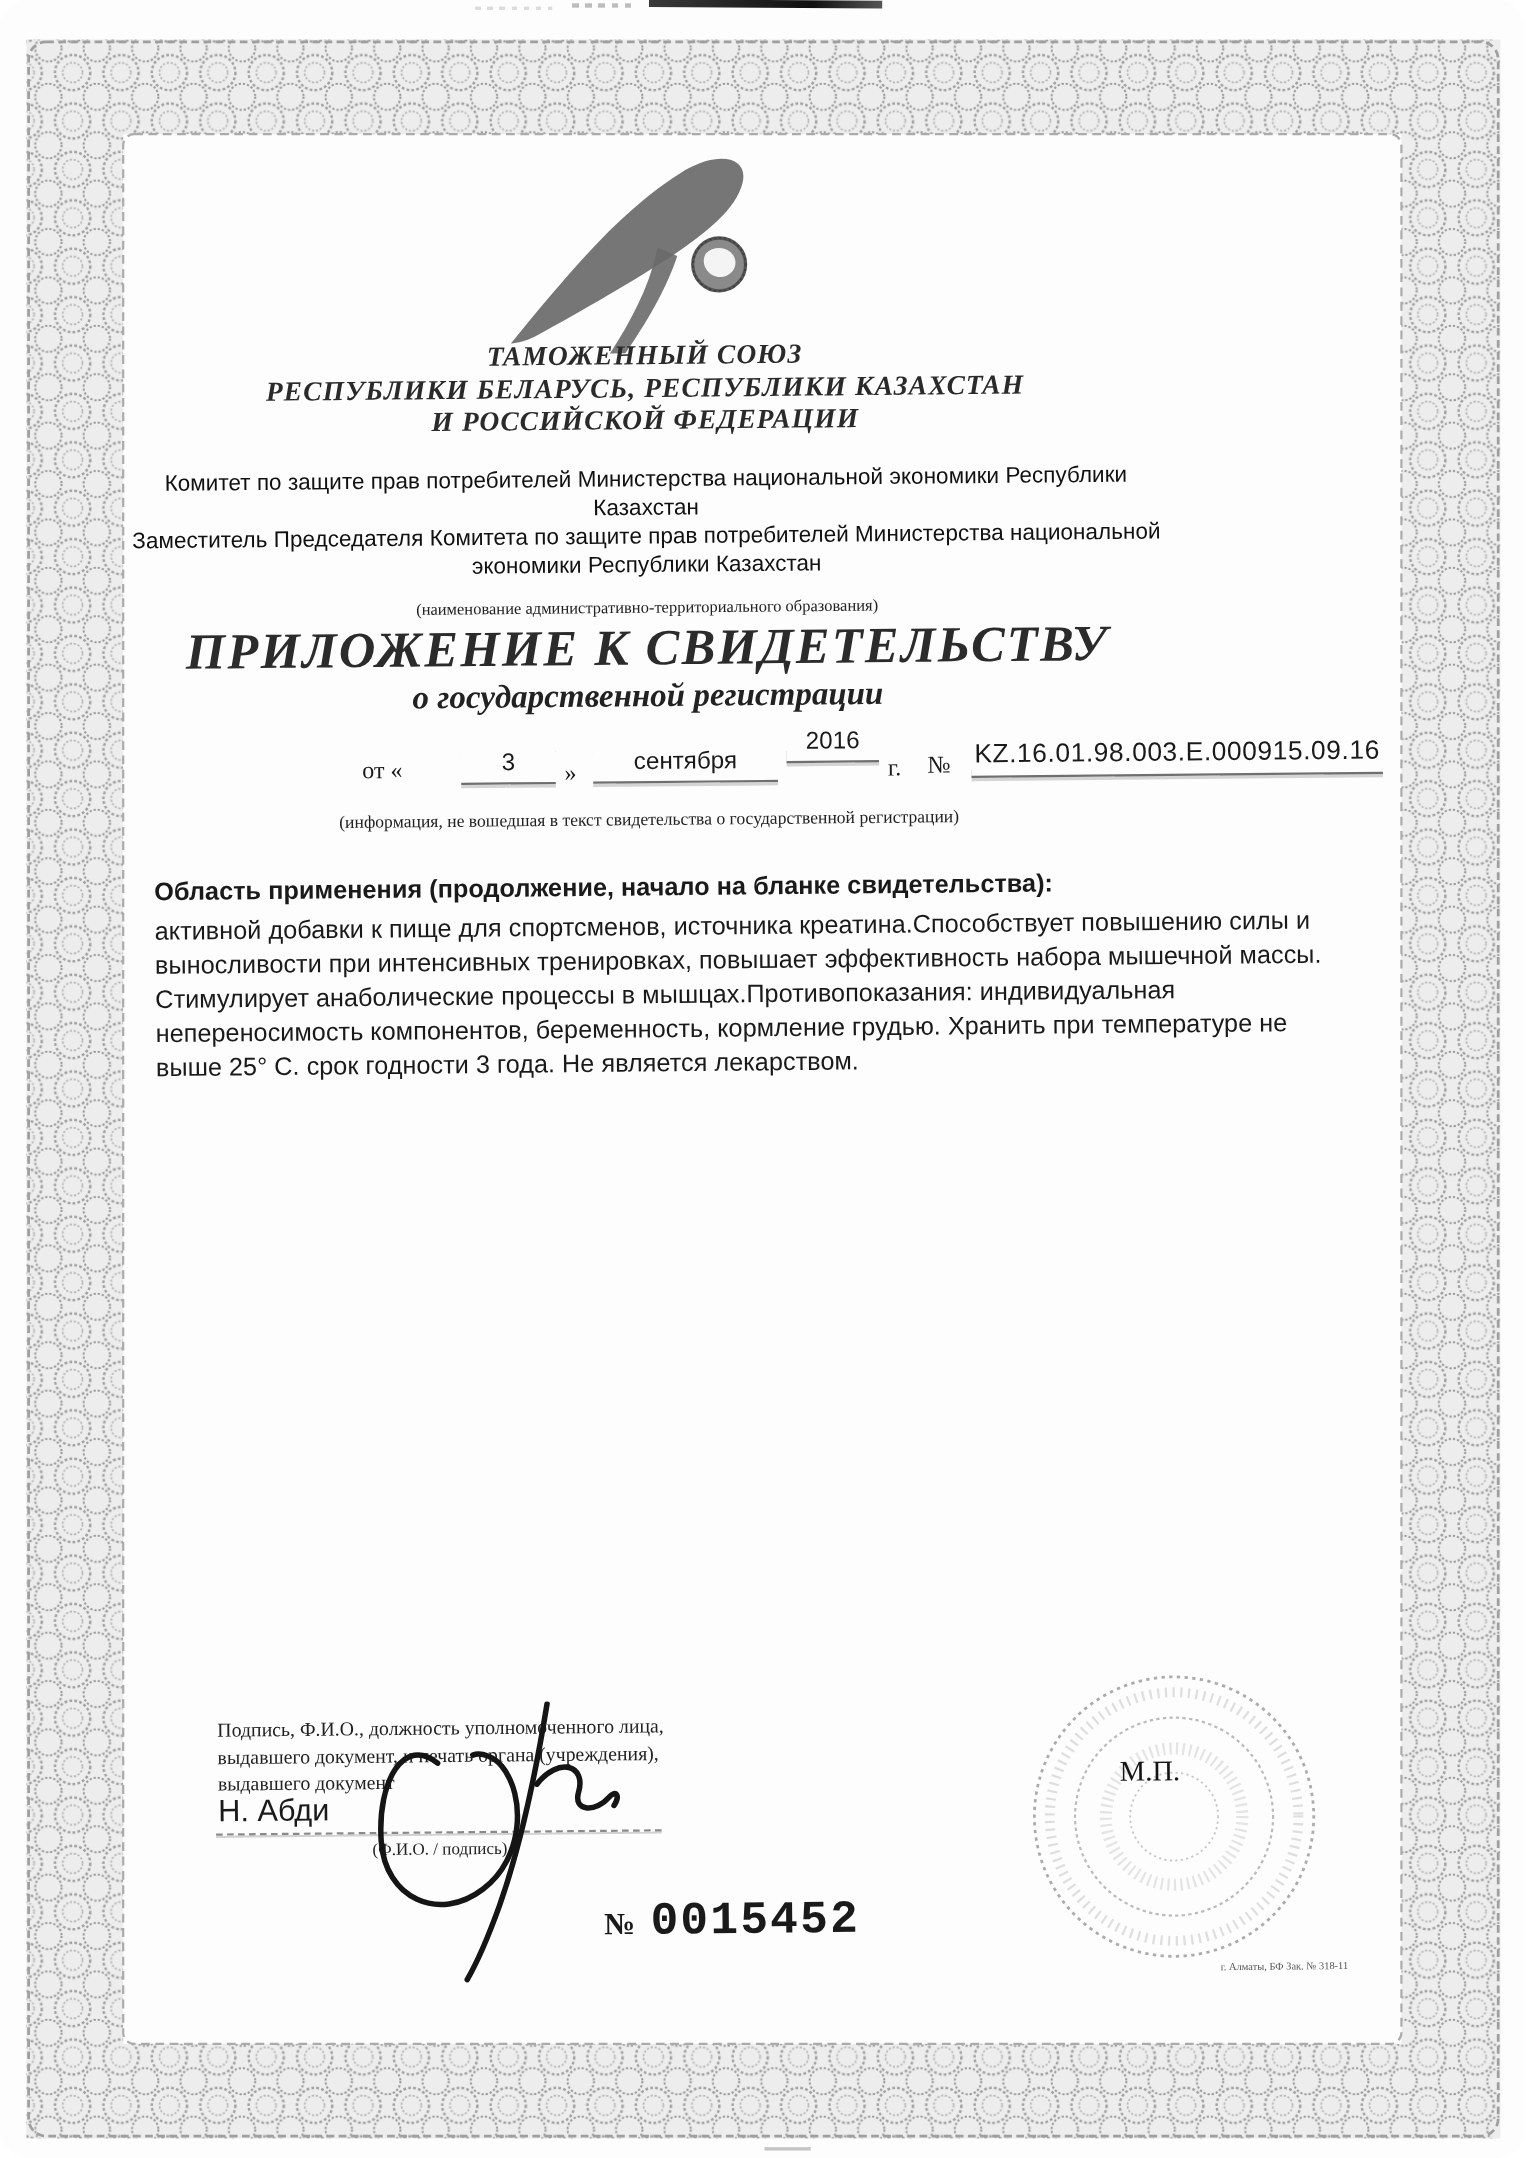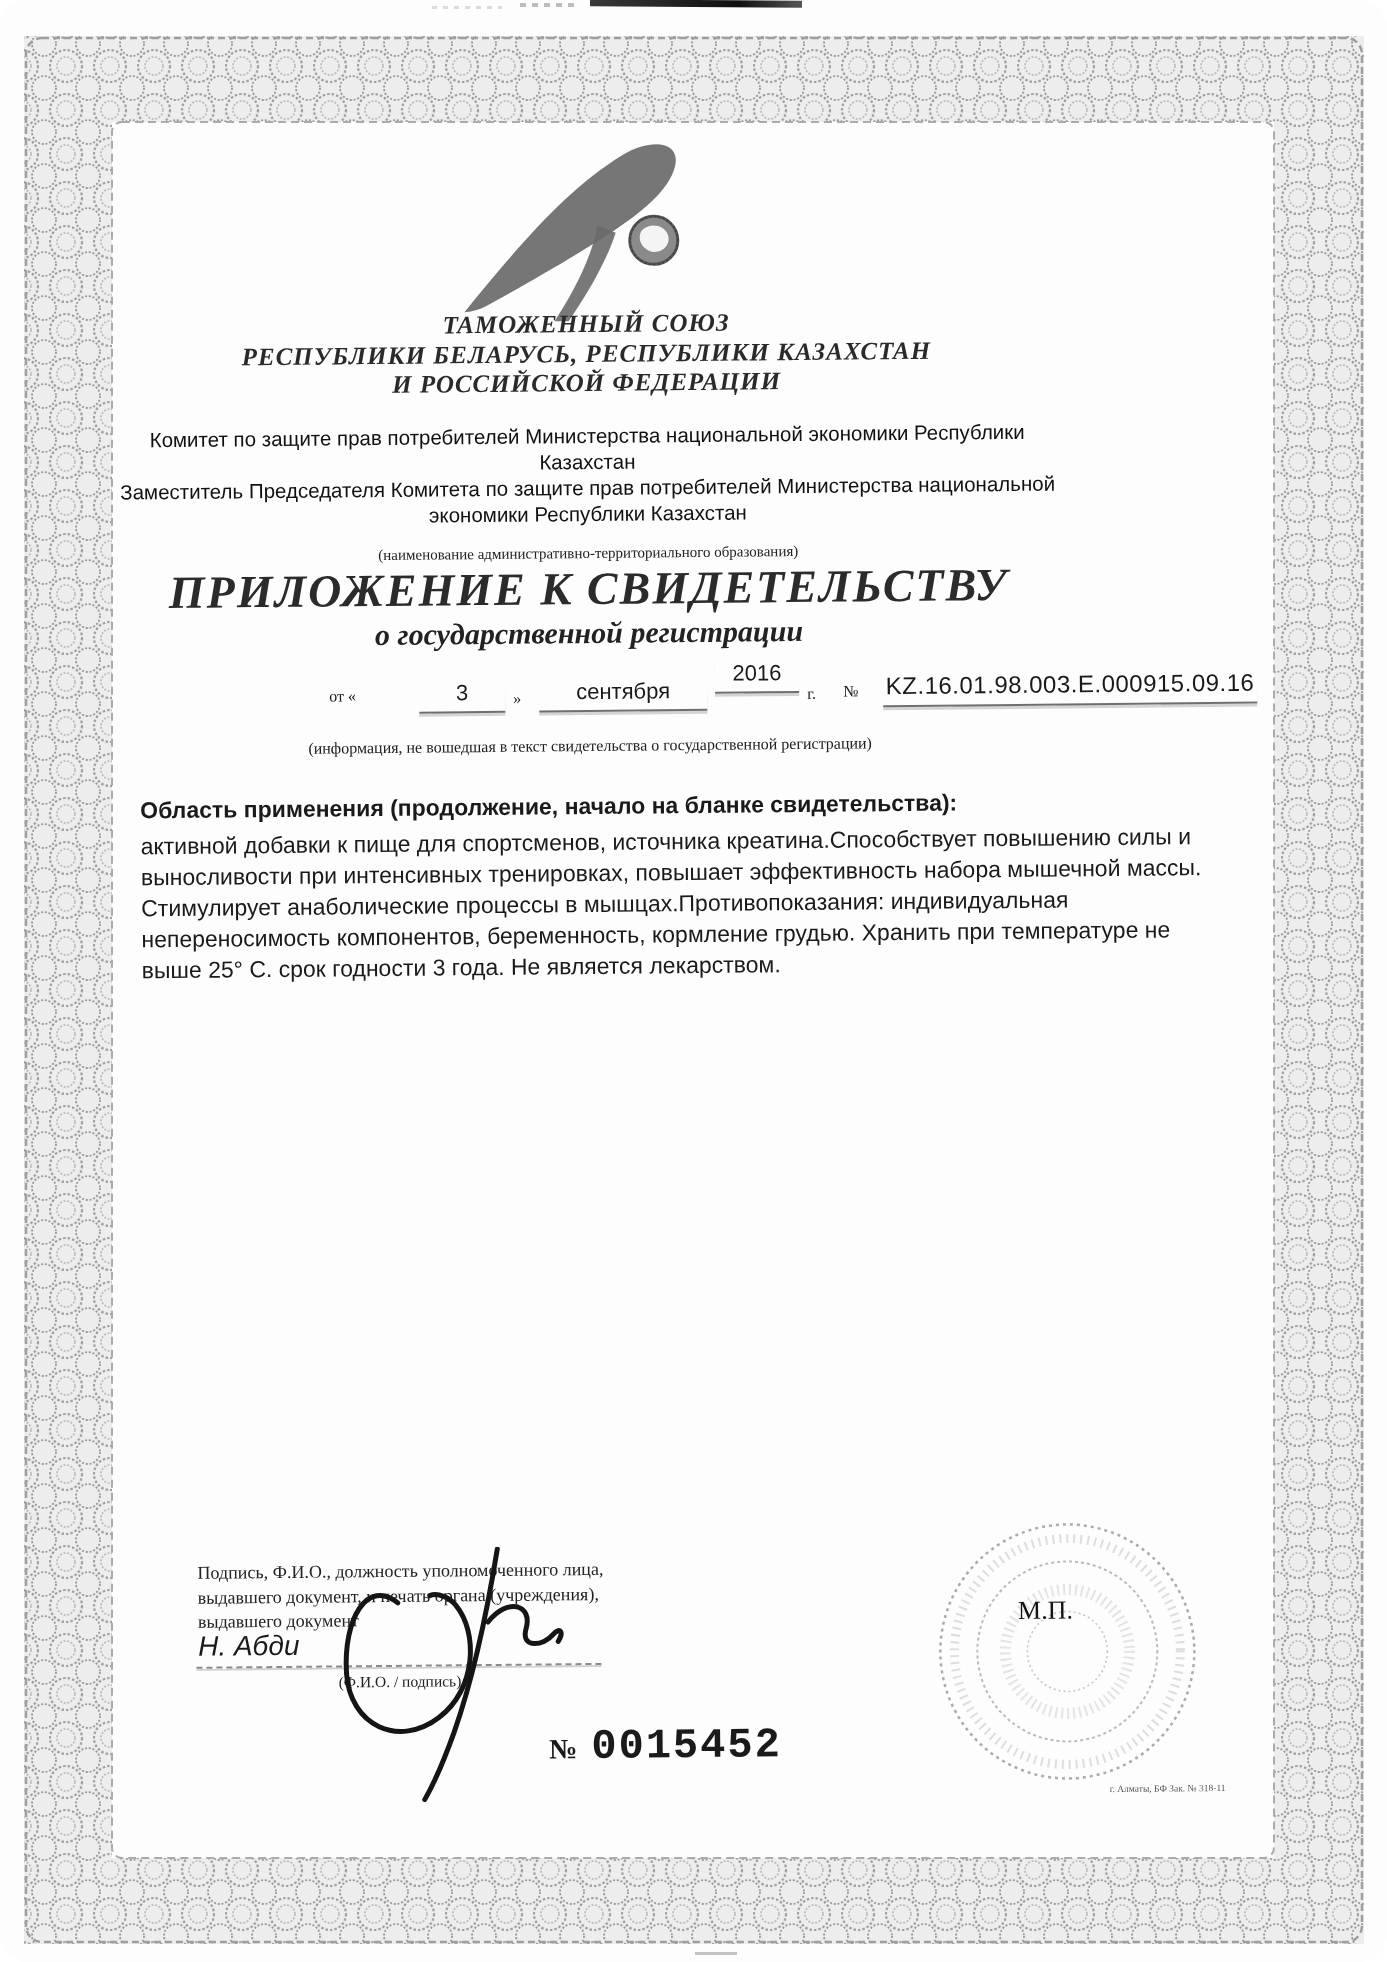--- a/index.html
+++ b/index.html
@@ -9,21 +9,21 @@
   .content{position:absolute;left:0;top:0;width:1387px;height:1962px;transform:rotate(-0.55deg);transform-origin:50% 40%;}
   .abs{position:absolute;}
   .center-col{position:absolute;left:8px;width:1165px;text-align:center;}
   
   .org-line{font-style:italic;font-weight:700;font-size:25px;line-height:29.5px;letter-spacing:1px;color:#2a2a2a;}
   .auth-line{font-family:"Liberation Sans", sans-serif;font-size:20.5px;line-height:26px;color:#111;white-space:nowrap;}
   .auth-caption{font-size:15px;color:#222;}
   .doc-title{font-style:italic;font-weight:700;font-size:46px;line-height:52px;letter-spacing:2px;color:#2b2b2b;}
   .doc-subtitle{font-style:italic;font-weight:700;font-size:30px;line-height:36px;color:#222;}
   
-  .dl-label{font-size:16px;}
+  .dl-label{font-size:22px;}
   .fill-cell{border-bottom:2px solid #6f6f6f;box-shadow:0 3px 0 rgba(120,120,120,.30);
              text-align:center;font-family:"Liberation Sans", sans-serif;font-size:22px;padding-bottom:5px;}
   .dl-number{font-size:24px;letter-spacing:.5px;}
   .info-caption{font-size:16px;color:#222;}
   
   .body-heading{font-family:"Liberation Sans", sans-serif;font-weight:700;font-size:23px;white-space:nowrap;}
   .body-line{font-family:"Liberation Sans", sans-serif;font-size:23px;line-height:31px;white-space:nowrap;}
   
   .sig-caption{font-size:18px;line-height:24.5px;white-space:nowrap;color:#222;}
   .sig-name{font-family:"Liberation Sans", sans-serif;font-size:28px;}
@@ -116,21 +116,21 @@
       <div class="body-line">Стимулирует анаболические процессы в мышцах.Противопоказания: индивидуальная</div>
       <div class="body-line">непереносимость компонентов, беременность, кормление грудью. Хранить при температуре не</div>
       <div class="body-line">выше 25° С. срок годности 3 года. Не является лекарством.</div>
     </div>
 
     <div class="abs" style="left:190px;top:1556px;">
       <div class="sig-caption">Подпись, Ф.И.О.,  должность уполномоченного лица,</div>
       <div class="sig-caption">выдавшего документ, и печать органа (учреждения),</div>
       <div class="sig-caption">выдавшего документ</div>
     </div>
-    <div class="abs sig-name" style="left:190px;top:1626px;font-style:italic;">Н. Абди</div>
+    <div class="abs sig-name" style="left:190px;top:1626px;">Н. Абди</div>
     <div class="abs sig-line" style="left:188px;top:1662px;width:405px;"></div>
     <div class="abs sig-line-caption" style="left:330px;top:1670px;">(Ф.И.О. / подпись)</div>
 
     <svg class="abs" style="left:330px;top:1545px;" width="230" height="255" viewBox="0 0 230 255" aria-hidden="true">
       <g fill="none" stroke="#151515" stroke-width="5" stroke-linecap="round">
         <path d="M60 55 C30 30 5 70 8 125 C11 178 60 200 100 170 C138 142 140 85 118 58 C112 50 100 45 92 48"></path>
         <path d="M160 2 C150 60 135 130 115 185 C105 212 95 235 85 252"></path>
         <path d="M150 75 C170 50 195 58 188 82 C182 102 205 100 215 88 C222 80 226 86 220 95"></path>
       </g>
     </svg>

